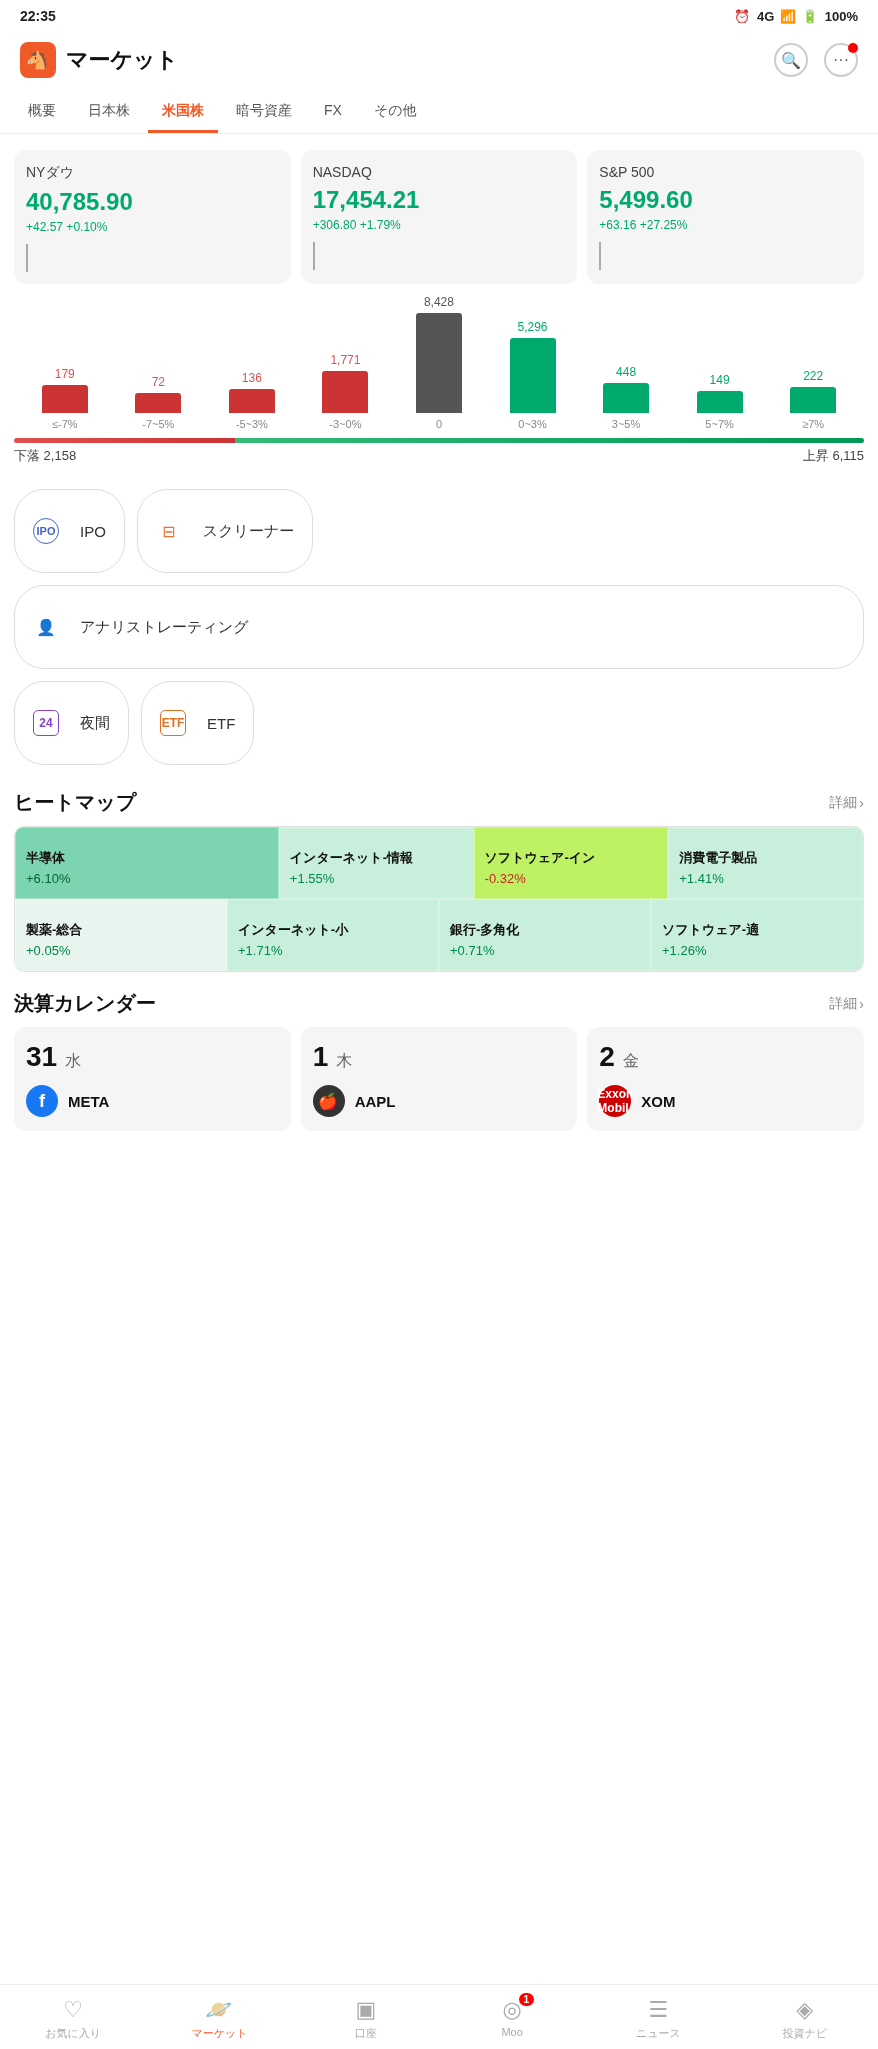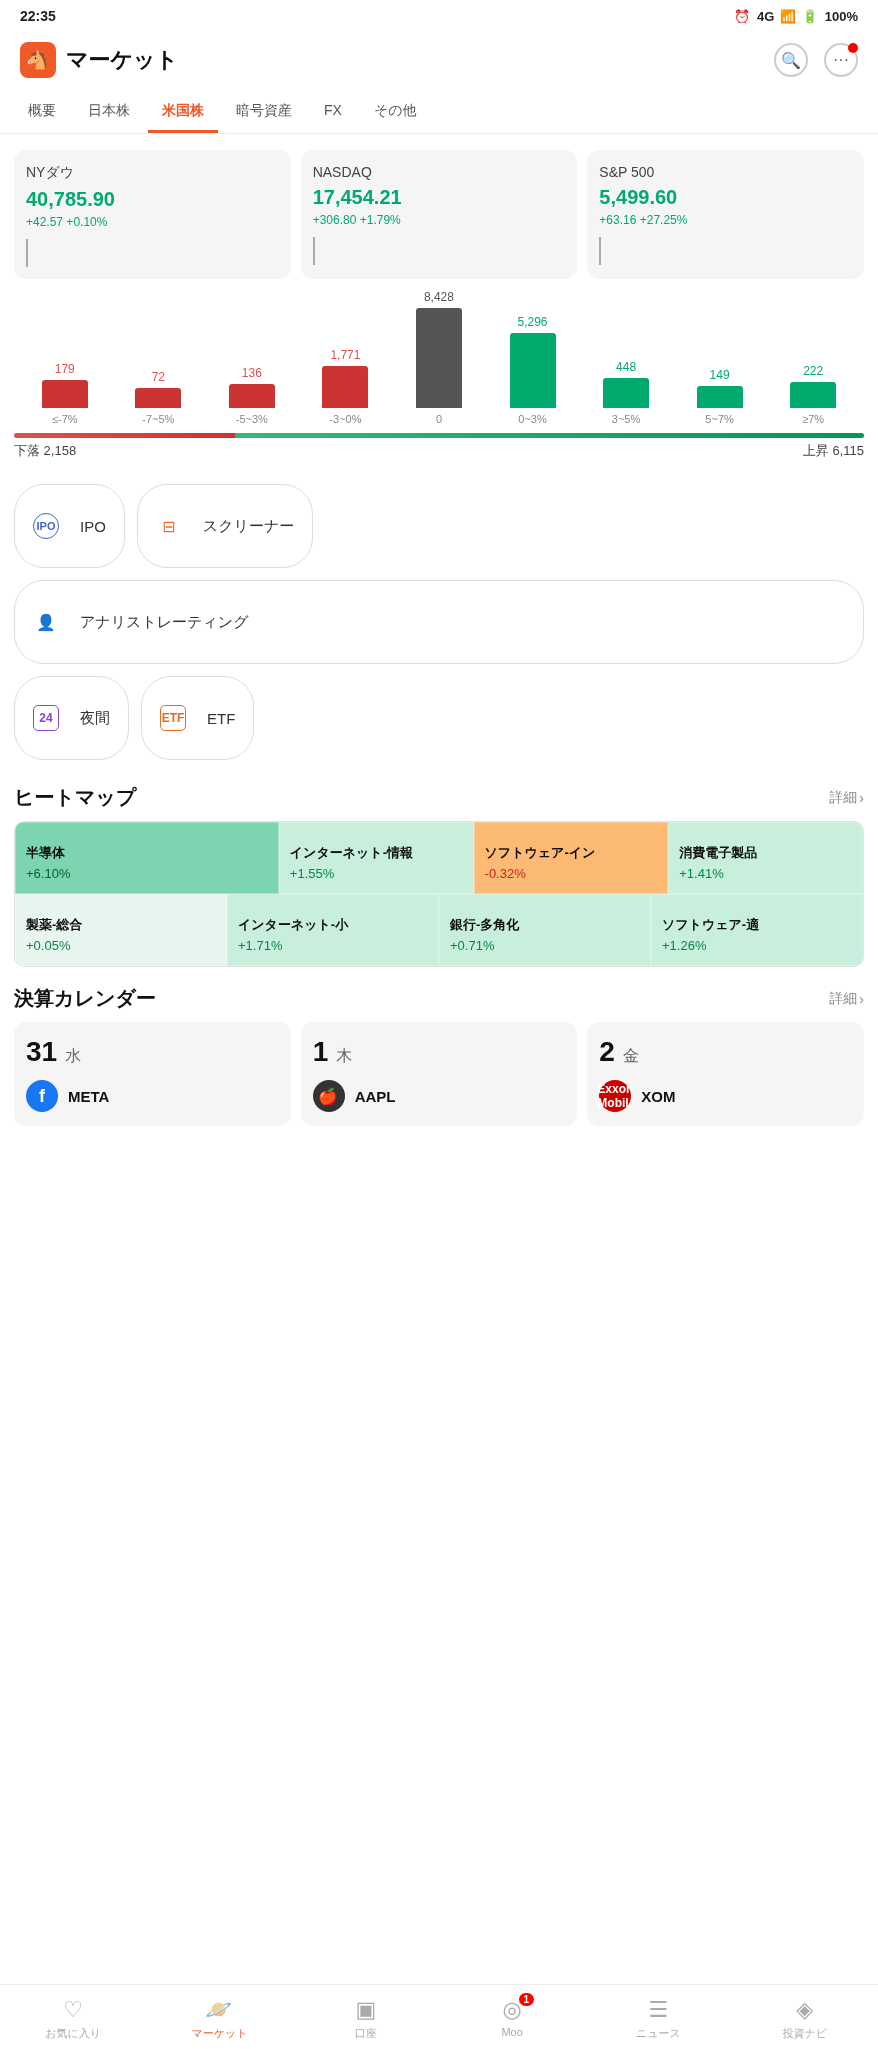--- a/index.html
+++ b/index.html
@@ -83,21 +83,21 @@
       gap: 10px;
       padding: 16px 14px 10px;
     }
     .market-card {
       flex: 1;
       background: #f5f5f5;
       border-radius: 12px;
       padding: 14px 12px 12px;
     }
     .market-card-name { font-size: 14px; color: #444; margin-bottom: 6px; }
-    .market-card-price { font-size: 20px; font-weight: 700; color: #00aa6c; margin-bottom: 4px; }
+    .market-card-price { font-size: 24px; font-weight: 700; color: #00aa6c; margin-bottom: 4px; }
     .market-card-change { font-size: 12px; color: #00aa6c; margin-bottom: 10px; }
     .market-card-line {
       width: 2px; height: 28px;
       background: #aaa;
       margin-top: 4px;
     }
 
     
     .distribution-section {
       padding: 16px 14px 10px;
@@ -209,21 +209,21 @@
       border: 0.5px solid rgba(255,255,255,0.3);
       min-height: 72px;
       display: flex;
       flex-direction: column;
       justify-content: flex-end;
     }
     .heatmap-cell-name { font-size: 13px; font-weight: 600; color: #111; margin-bottom: 4px; }
     .heatmap-cell-change { font-size: 13px; font-weight: 400; }
     .heatmap-cell.positive { background: #c8eedc; }
     .heatmap-cell.positive-strong { background: #7dd4b0; }
-    .heatmap-cell.negative { background: #fdba74; }
+    .heatmap-cell.negative { background: #bef264; }
     .heatmap-cell.neutral { background: #e8f5ee; }
     .positive .heatmap-cell-change { color: #00884c; }
     .positive-strong .heatmap-cell-change { color: #006633; }
     .negative .heatmap-cell-change { color: #cc2222; }
     .neutral .heatmap-cell-change { color: #008844; }
 
     
     .calendar-section { padding: 0 0 16px; }
     .calendar-cards {
       display: flex;

